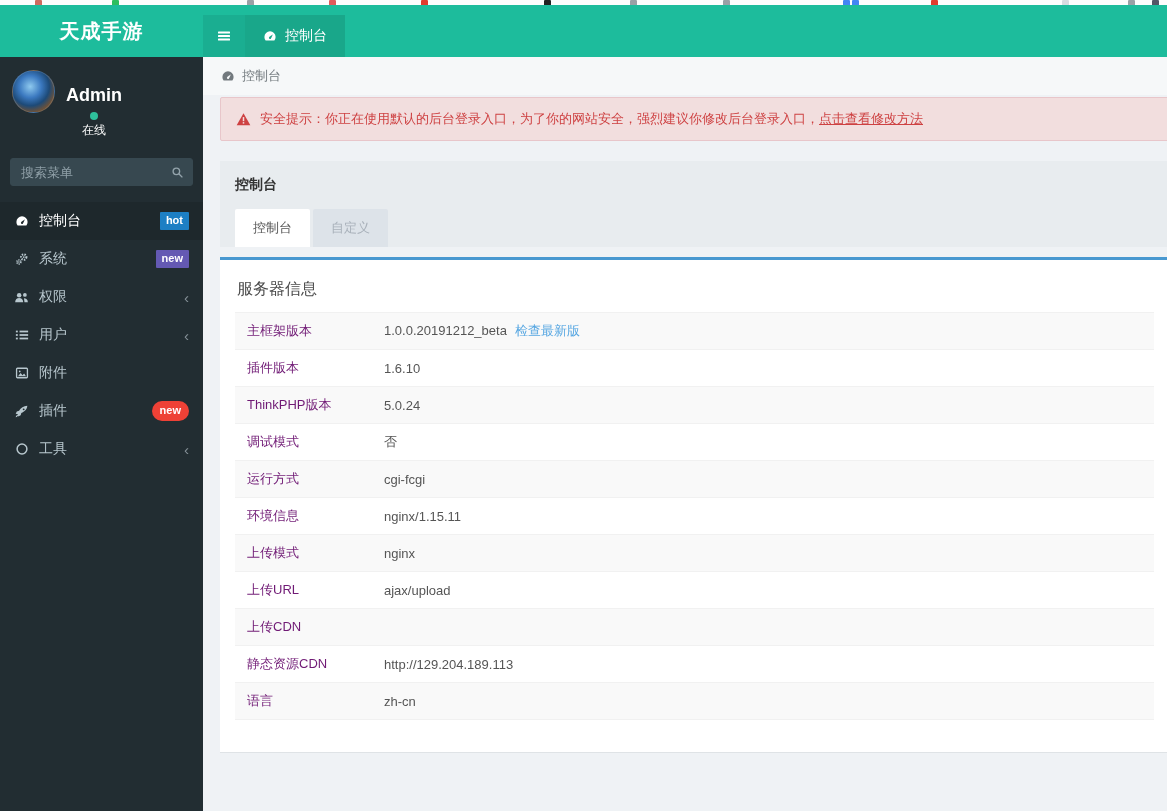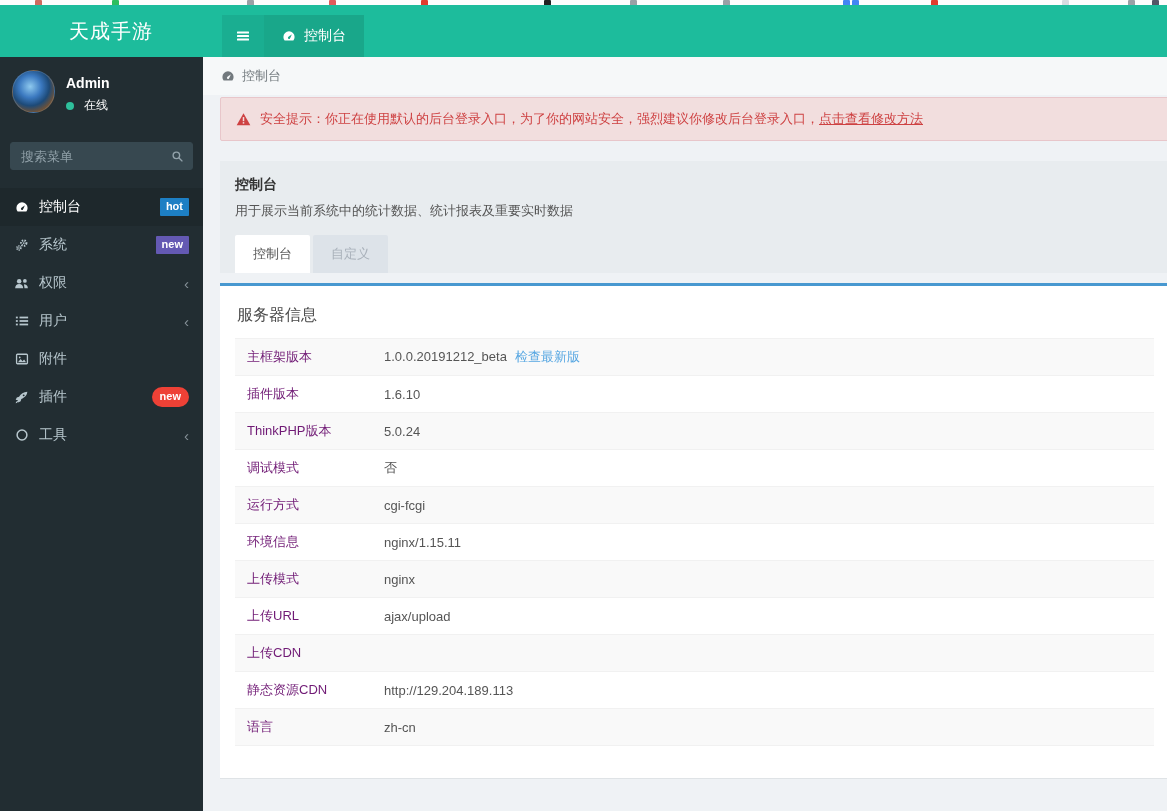--- a/index.html
+++ b/index.html
@@ -7,36 +7,36 @@
   body {
     width:1167px; height:811px; overflow:hidden; position:relative;
     font-family:"Liberation Sans","DejaVu Sans",sans-serif;
     background:#eff2f5; font-size:13px;
   }
   
   .bookmarks { position:absolute; top:0; left:0; right:0; height:5px; background:#fdfdfd; overflow:hidden; z-index:9; }
   .fav { position:absolute; top:0; width:7px; height:7px; border-radius:1px; }
   
   .header { position:absolute; top:5px; left:0; right:0; height:52px; background:#1dbc9c; display:flex; z-index:5; }
-  .logo { width:222px; color:#fff; font-size:20px; font-weight:normal; text-align:center; line-height:52px; letter-spacing:1px; }
+  .logo { width:203px; color:#fff; font-size:20px; font-weight:bold; text-align:center; line-height:52px; letter-spacing:1px; }
   .topnav { flex:1; display:flex; align-items:flex-end; }
   .toggle-btn { height:42px; width:42px; display:flex; align-items:center; justify-content:center;
     background:rgba(0,0,0,0.07); color:#fff; border:none; cursor:pointer; }
   .nav-tab { height:42px; display:flex; align-items:center; gap:8px; padding:0 18px;
     background:rgba(0,0,0,0.11); color:#fff; font-size:14px; cursor:pointer; }
   
   .sidebar { position:absolute; top:57px; left:0; width:203px; bottom:0; background:#222d32; z-index:4; }
   .user-panel { display:flex; gap:11px; padding:13px 12px 10px; }
   .avatar { width:43px; height:43px; border-radius:50%; flex:none;
     background:radial-gradient(circle at 42% 38%, #8ec9ee 0%, #3b79c0 32%, #1d4a78 55%, #6b5139 74%, #23251f 100%);
     border:1px solid rgba(255,255,255,.15); }
-  .user-name { color:#fff; font-weight:bold; font-size:14px; margin-top:5px; }
-  .user-status { color:#fff; font-size:12px; margin-top:6px; display:flex; align-items:center; gap:10px; }
+  .user-name { color:#fff; font-weight:bold; font-size:18px; margin-top:15px; }
+  .user-status { color:#fff; font-size:12px; margin-top:6px; display:flex; align-items:center; gap:2px;flex-direction:column; }
   .dot { width:8px; height:8px; border-radius:50%; background:#2ebf9b; }
-  .search-box { margin:18px 10px; position:relative; }
+  .search-box { margin:9px 10px; position:relative; }
   .search-box input { width:100%; height:28px; background:#374850; border:1px solid #374850; border-radius:3px;
     color:#d7dde0; padding:0 30px 0 10px; font-size:13px; outline:none; font-family:inherit; }
   .search-box input::placeholder { color:#90a0a8; }
   .search-btn { position:absolute; right:4px; top:3px; width:24px; height:22px; background:none; border:none;
     color:#93a3ab; cursor:pointer; display:flex; align-items:center; justify-content:center; }
   .menu { list-style:none; margin:16px 0 0; padding:0; }
   .menu-item { display:flex; align-items:center; height:38px; padding:0 14px; color:#b8c7ce; font-size:14px; cursor:pointer; }
   .menu-item.active { background:#1e282c; color:#fff; }
   .mi { width:15px; margin-right:10px; display:inline-flex; justify-content:center; }
   .menu-label { flex:1; }
@@ -261,21 +261,20 @@
           <rect x="7.2" y="10.8" width="1.6" height="1.6" fill="#f2dede"></rect>
         </svg>
       </span>
     <span>
       <span>安全提示：你正在使用默认的后台登录入口，为了你的网站安全，强烈建议你修改后台登录入口，</span><a>点击查看修改方法</a>
     </span>
   </div>
 
   <div class="panel-head">
     <div class="panel-title">控制台</div>
-    <div class="panel-sub">用于展示当前系统中的统计数据、统计报表及重要实时数据</div>
     <div class="tabs">
 
         <button class="tab active">控制台</button>
 
         <button class="tab">自定义</button>
       </div>
   </div>
 
   <div class="panel-body">
     <div class="section-title">服务器信息</div>

